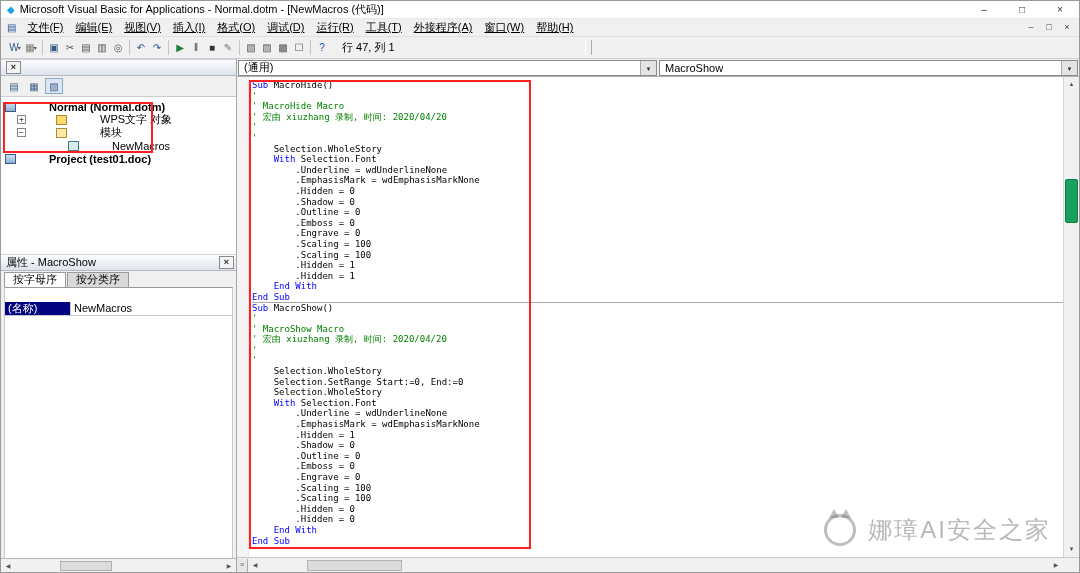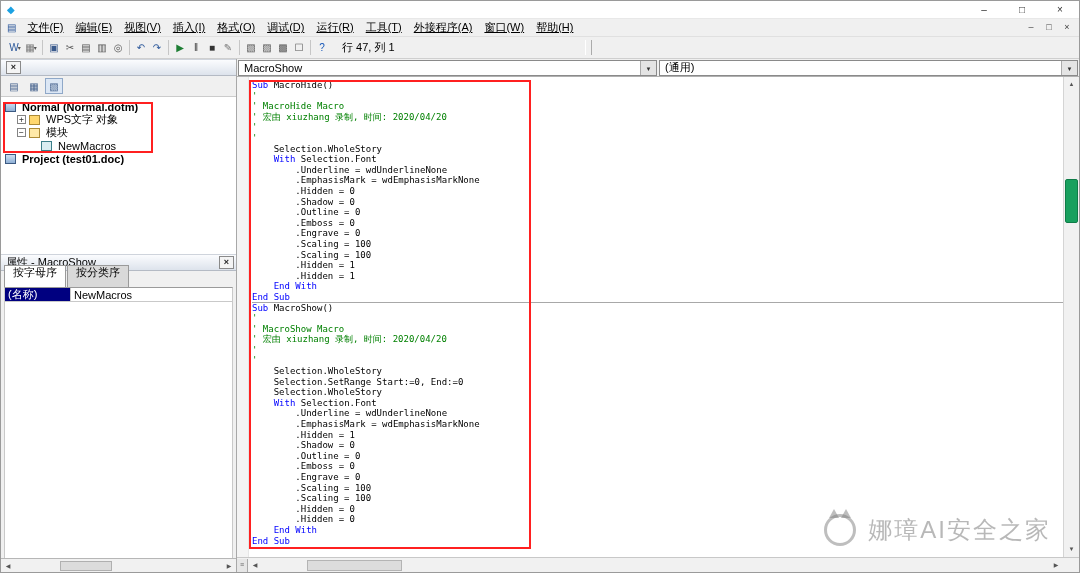--- a/index.html
+++ b/index.html
@@ -40,38 +40,38 @@
 
   
   .left-col{width:236px; flex:none; background:#f0f0f0; border-right:1px solid #a8a8a8; display:flex; flex-direction:column;}
   .panel-header{height:17px; flex:none; background:linear-gradient(#fbfcfe,#dde3ec); border-bottom:1px solid #b4bac4; border-top:1px solid #cfd4dc; display:flex; align-items:center; padding:0 2px 0 5px;}
   .ph-title{flex:1; white-space:nowrap;}
   .close-box{width:15px; height:13px; border:1px solid #8a8a8a; background:#f4f4f4; text-align:center; line-height:11px; font-size:9px; font-weight:bold; color:#222;}
   .proj-toolbar{height:21px; flex:none; display:flex; align-items:center; gap:2px; padding-left:4px; border-bottom:1px solid #cccccc; background:#f0f0f0;}
   .pt-icon{width:18px; height:16px; display:flex; align-items:center; justify-content:center; font-size:10px; color:#44618c;}
   .pt-icon.pressed{background:#dce7f5; border:1px solid #8fa8c8;}
   .tree{height:157px; flex:none; background:#ffffff; padding-top:3px; overflow:hidden;}
-  .tree-row{height:13px; display:flex; align-items:center; white-space:nowrap; font-size:11px;}
+  .tree-row{height:13px; display:flex; align-items:center; white-space:nowrap; font-size:11px;gap:27px;}
   .expander{width:9px; height:9px; flex:none; border:1px solid #848484; background:#fff; font-size:8px; line-height:7px; text-align:center; margin-right:3px; color:#333; font-family:"DejaVu Sans Mono",monospace;}
   .exp-spacer{width:12px; flex:none;}
   .ic{width:11px; height:10px; flex:none; margin-right:4px; border:1px solid #3c5a82;}
   .ic-project{background:linear-gradient(#cfe0f2,#8fb0d6);}
   .ic-folder{background:#ffd76e; border-color:#ad8b37;}
   .ic-folder-open{background:#ffe9a8; border-color:#ad8b37;}
   .ic-module{background:#d9edf1; border-color:#3c7f8a;}
   .tree-label{padding:0 2px;}
   .bold{font-weight:bold;}
 
   .props-dropdown{height:19px; flex:none; margin:2px 3px; border:1px solid #7a8a99; background:#fff; display:flex; align-items:center; padding-left:4px; font-weight:bold;}
   .dd-btn{margin-left:auto; width:16px; height:100%; background:#e4e4e4; border-left:1px solid #aaa; text-align:center; font-size:6px; line-height:17px; color:#333;}
   .props-tabs{height:16px; flex:none; display:flex; align-items:flex-end; padding-left:3px;}
-  .ptab{padding:0 8px; height:22px; line-height:13px; border:1px solid #9a9a9a; border-bottom:none; background:#d9d9d9; margin-right:1px;}
+  .ptab{padding:0 8px; height:15px; line-height:13px; border:1px solid #9a9a9a; border-bottom:none; background:#d9d9d9; margin-right:1px;}
   .ptab.active{background:#ffffff;}
   .props-grid{flex:1; background:#ffffff; border-top:1px solid #9a9a9a; margin:0 3px; border-left:1px solid #c9c9c9; border-right:1px solid #c9c9c9;}
-  .prow{display:flex; height:14px; border-bottom:1px solid #c9c9c9; align-items:flex-end;}
+  .prow{display:flex; height:14px; border-bottom:1px solid #c9c9c9; align-items:flex-start;margin-top:14px;}
   .pname{width:66px; flex:none; padding:0 3px; border-right:1px solid #c9c9c9; height:100%; line-height:13px;}
   .pname.selected{background:var(--selbg); color:#fff;}
   .pvalue{flex:1; padding:0 3px;}
   .left-hscroll{height:14px; flex:none; background:#f1f1f1; border-top:1px solid #b6b6b6; display:flex; align-items:center;}
   .sc-btn{width:14px; height:12px; flex:none; text-align:center; line-height:12px; font-size:6px; color:#555;}
   .lh-thumb{width:52px; height:10px; background:#dcdcdc; border:1px solid #b0b0b0; margin-left:45px;}
 
   
   .code-col{flex:1; display:flex; flex-direction:column; background:#ffffff;}
   .combo-row{height:18px; flex:none; display:flex; background:#f0f0f0; border-bottom:1px solid #b0b0b0; align-items:center;}
@@ -107,20 +107,21 @@
       border-left:5px solid transparent; border-right:5px solid transparent; border-bottom:9px solid rgba(125,125,125,0.5);}
   .wm-logo::before{left:2px;} .wm-logo::after{right:2px;}
 </style>
 </head>
 <body>
 
 <div class="app">
 
   <div class="titlebar">
     <span class="app-icon">◆</span>
+    <span class="title-text">Microsoft Visual Basic for Applications - Normal.dotm - [NewMacros (代码)]</span>
     <span class="win-controls">
       <span class="win-btn">–</span>
       <span class="win-btn">□</span>
       <span class="win-btn">×</span>
     </span>
   </div>
 
   <div class="menubar">
     <span class="doc-icon">▤</span>
     <div class="menu-items">
@@ -265,25 +266,25 @@
       <div class="left-hscroll">
         <span class="sc-btn">◀</span>
         <span class="lh-thumb"></span>
         <span class="sc-btn push-right">▶</span>
       </div>
     </div>
 
     <div class="code-col">
       <div class="combo-row">
         <div class="combo">
+          <span>(通用)</span>
+          <span class="dd-btn">▼</span>
+        </div>
+        <div class="combo">
           <span>MacroShow</span>
-          <span class="dd-btn">▼</span>
-        </div>
-        <div class="combo">
-          <span>(通用)</span>
           <span class="dd-btn">▼</span>
         </div>
       </div>
       <div class="code-wrap">
         <div class="code-margin"></div>
         <div class="code-lines"><div class="code-line"><span class="seg-k">Sub</span><span class="seg-t"> MacroHide()</span></div><div class="code-line"><span class="seg-c">'</span></div><div class="code-line"><span class="seg-c">' MacroHide Macro</span></div><div class="code-line"><span class="seg-c">' 宏由 xiuzhang 录制, 时间: 2020/04/20</span></div><div class="code-line"><span class="seg-c">'</span></div><div class="code-line"><span class="seg-c">'</span></div><div class="code-line"><span class="seg-t">    Selection.WholeStory</span></div><div class="code-line"><span class="seg-t">    </span><span class="seg-k">With</span><span class="seg-t"> Selection.Font</span></div><div class="code-line"><span class="seg-t">        .Underline = wdUnderlineNone</span></div><div class="code-line"><span class="seg-t">        .EmphasisMark = wdEmphasisMarkNone</span></div><div class="code-line"><span class="seg-t">        .Hidden = 0</span></div><div class="code-line"><span class="seg-t">        .Shadow = 0</span></div><div class="code-line"><span class="seg-t">        .Outline = 0</span></div><div class="code-line"><span class="seg-t">        .Emboss = 0</span></div><div class="code-line"><span class="seg-t">        .Engrave = 0</span></div><div class="code-line"><span class="seg-t">        .Scaling = 100</span></div><div class="code-line"><span class="seg-t">        .Scaling = 100</span></div><div class="code-line"><span class="seg-t">        .Hidden = 1</span></div><div class="code-line"><span class="seg-t">        .Hidden = 1</span></div><div class="code-line"><span class="seg-t">    </span><span class="seg-k">End With</span></div><div class="code-line"><span class="seg-k">End Sub</span></div><div class="code-line proc-sep"><span class="seg-k">Sub</span><span class="seg-t"> MacroShow()</span></div><div class="code-line"><span class="seg-c">'</span></div><div class="code-line"><span class="seg-c">' MacroShow Macro</span></div><div class="code-line"><span class="seg-c">' 宏由 xiuzhang 录制, 时间: 2020/04/20</span></div><div class="code-line"><span class="seg-c">'</span></div><div class="code-line"><span class="seg-c">'</span></div><div class="code-line"><span class="seg-t">    Selection.WholeStory</span></div><div class="code-line"><span class="seg-t">    Selection.SetRange Start:=0, End:=0</span></div><div class="code-line"><span class="seg-t">    Selection.WholeStory</span></div><div class="code-line"><span class="seg-t">    </span><span class="seg-k">With</span><span class="seg-t"> Selection.Font</span></div><div class="code-line"><span class="seg-t">        .Underline = wdUnderlineNone</span></div><div class="code-line"><span class="seg-t">        .EmphasisMark = wdEmphasisMarkNone</span></div><div class="code-line"><span class="seg-t">        .Hidden = 1</span></div><div class="code-line"><span class="seg-t">        .Shadow = 0</span></div><div class="code-line"><span class="seg-t">        .Outline = 0</span></div><div class="code-line"><span class="seg-t">        .Emboss = 0</span></div><div class="code-line"><span class="seg-t">        .Engrave = 0</span></div><div class="code-line"><span class="seg-t">        .Scaling = 100</span></div><div class="code-line"><span class="seg-t">        .Scaling = 100</span></div><div class="code-line"><span class="seg-t">        .Hidden = 0</span></div><div class="code-line"><span class="seg-t">        .Hidden = 0</span></div><div class="code-line"><span class="seg-t">    </span><span class="seg-k">End With</span></div><div class="code-line"><span class="seg-k">End Sub</span></div></div>
         <div class="vscroll">
           <span class="vs-btn vs-up">▲</span>
           <span class="vs-thumb"></span>
           <span class="vs-btn vs-down">▼</span>

